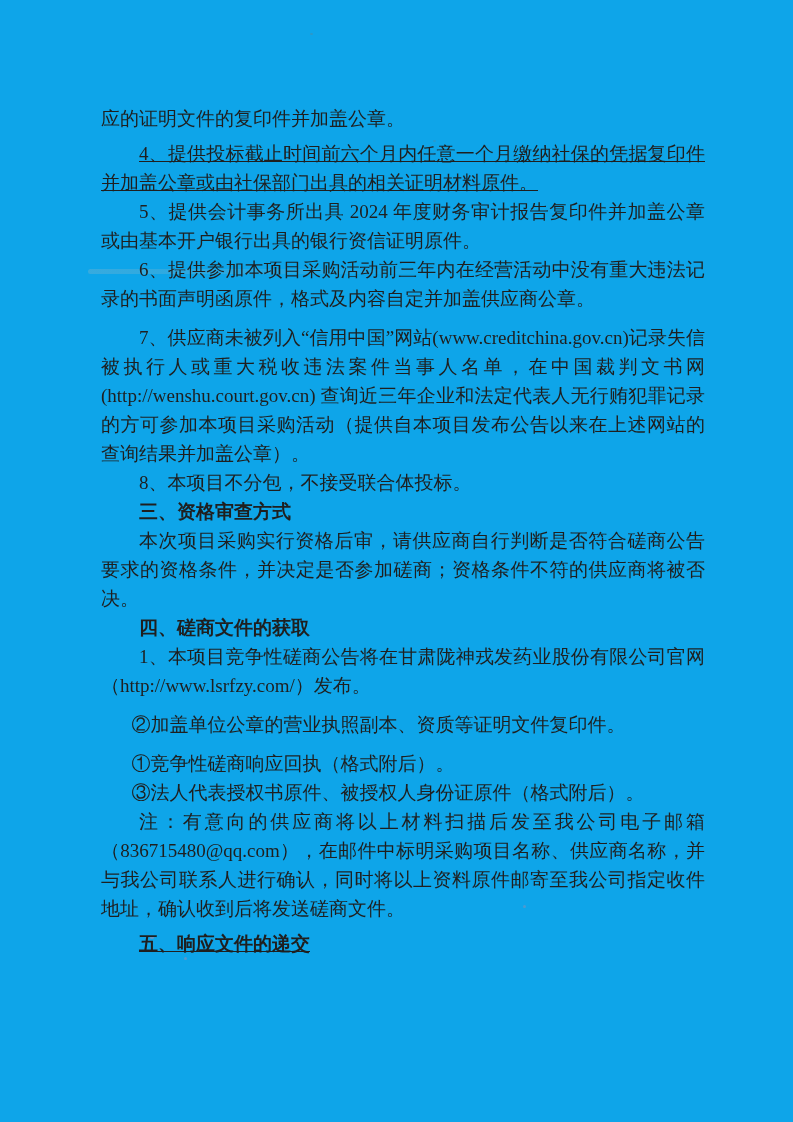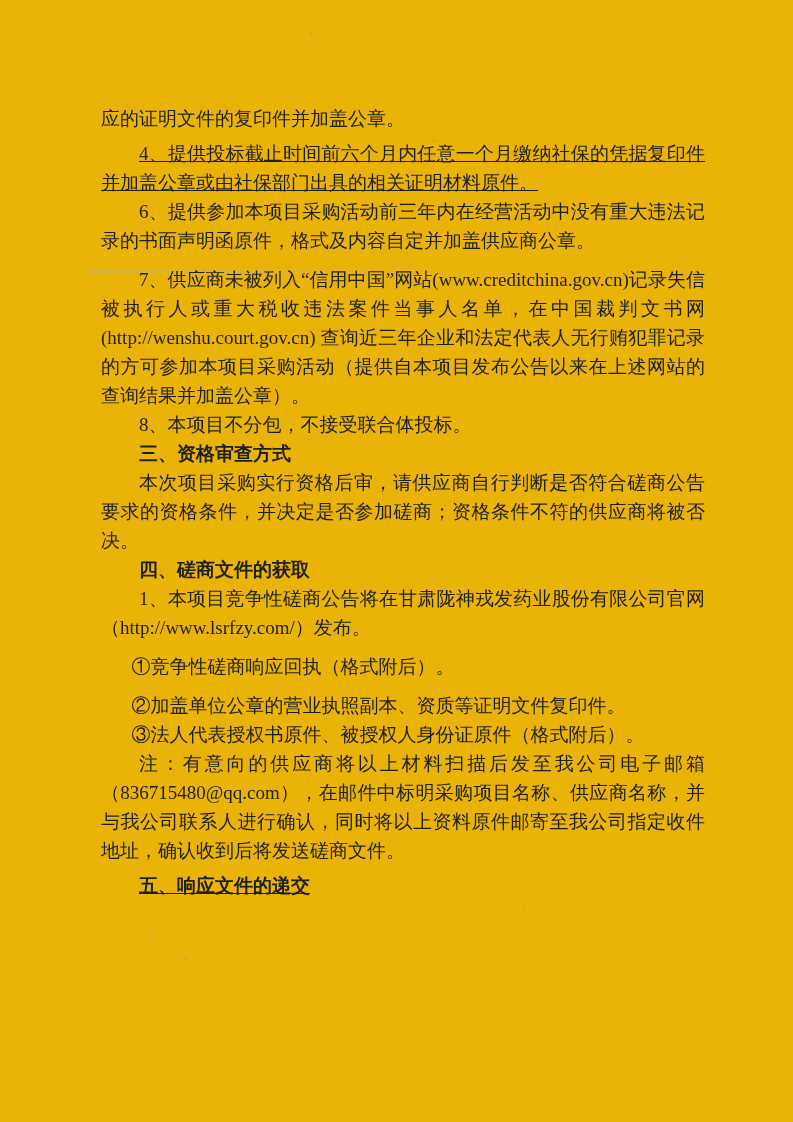--- a/index.html
+++ b/index.html
@@ -13,21 +13,21 @@
     overflow: hidden;
     position: relative;
     font-family: "Liberation Serif", "DejaVu Serif", serif;
   }
   .page {
     position: absolute;
     top: 0;
     left: 0;
     width: 793px;
     height: 1122px;
-    background: #eab308;
+    background: #0ea5e9;
   }
   .text-block {
     position: absolute;
     top: 104px;
     left: 101px;
     width: 604px;
     color: #1f1f1f;
     font-size: 19px;
     line-height: 29px;
     text-align: justify;
@@ -79,27 +79,28 @@
   <div class="artifact speck-4"></div>
   <div class="artifact speck-5"></div>
   <div class="artifact streak"></div>
   <div class="artifact speck-1"></div>
   <div class="artifact speck-2"></div>
   <div class="artifact speck-3"></div>
 
   <div class="text-block">
     <p class="cont">应的证明文件的复印件并加盖公章。</p>
     <p class="para sp-sm">4、提供投标截止时间前六个月内任意一个月缴纳社保的凭据复印件并加盖公章或由社保部门出具的相关证明材料原件。</p>
+    <p class="para">5、提供会计事务所出具 2024 年度财务审计报告复印件并加盖公章或由基本开户银行出具的银行资信证明原件。</p>
     <p class="para">6、提供参加本项目采购活动前三年内在经营活动中没有重大违法记录的书面声明函原件，格式及内容自定并加盖供应商公章。</p>
     <p class="para sp-xs">7、供应商未被列入“信用中国”网站(www.creditchina.gov.cn)记录失信被执行人或重大税收违法案件当事人名单，在中国裁判文书网(http://wenshu.court.gov.cn) 查询近三年企业和法定代表人无行贿犯罪记录的方可参加本项目采购活动（提供自本项目发布公告以来在上述网站的查询结果并加盖公章）。</p>
     <p class="para">8、本项目不分包，不接受联合体投标。</p>
     <p class="heading">三、资格审查方式</p>
     <p class="para">本次项目采购实行资格后审，请供应商自行判断是否符合磋商公告要求的资格条件，并决定是否参加磋商；资格条件不符的供应商将被否决。</p>
     <p class="heading">四、磋商文件的获取</p>
     <p class="para">1、本项目竞争性磋商公告将在甘肃陇神戎发药业股份有限公司官网（http://www.lsrfzy.com/）发布。</p>
+    <p class="list sp-xs">②加盖单位公章的营业执照副本、资质等证明文件复印件。</p>
     <p class="list sp-xs">①竞争性磋商响应回执（格式附后）。</p>
-    <p class="list sp-xs">②加盖单位公章的营业执照副本、资质等证明文件复印件。</p>
     <p class="list">③法人代表授权书原件、被授权人身份证原件（格式附后）。</p>
     <p class="para">注：有意向的供应商将以上材料扫描后发至我公司电子邮箱（836715480@qq.com），在邮件中标明采购项目名称、供应商名称，并与我公司联系人进行确认，同时将以上资料原件邮寄至我公司指定收件地址，确认收到后将发送磋商文件。</p>
     <p class="heading sp-sm">五、响应文件的递交</p>
   </div>
 
 </div>
 
 </body></html>

